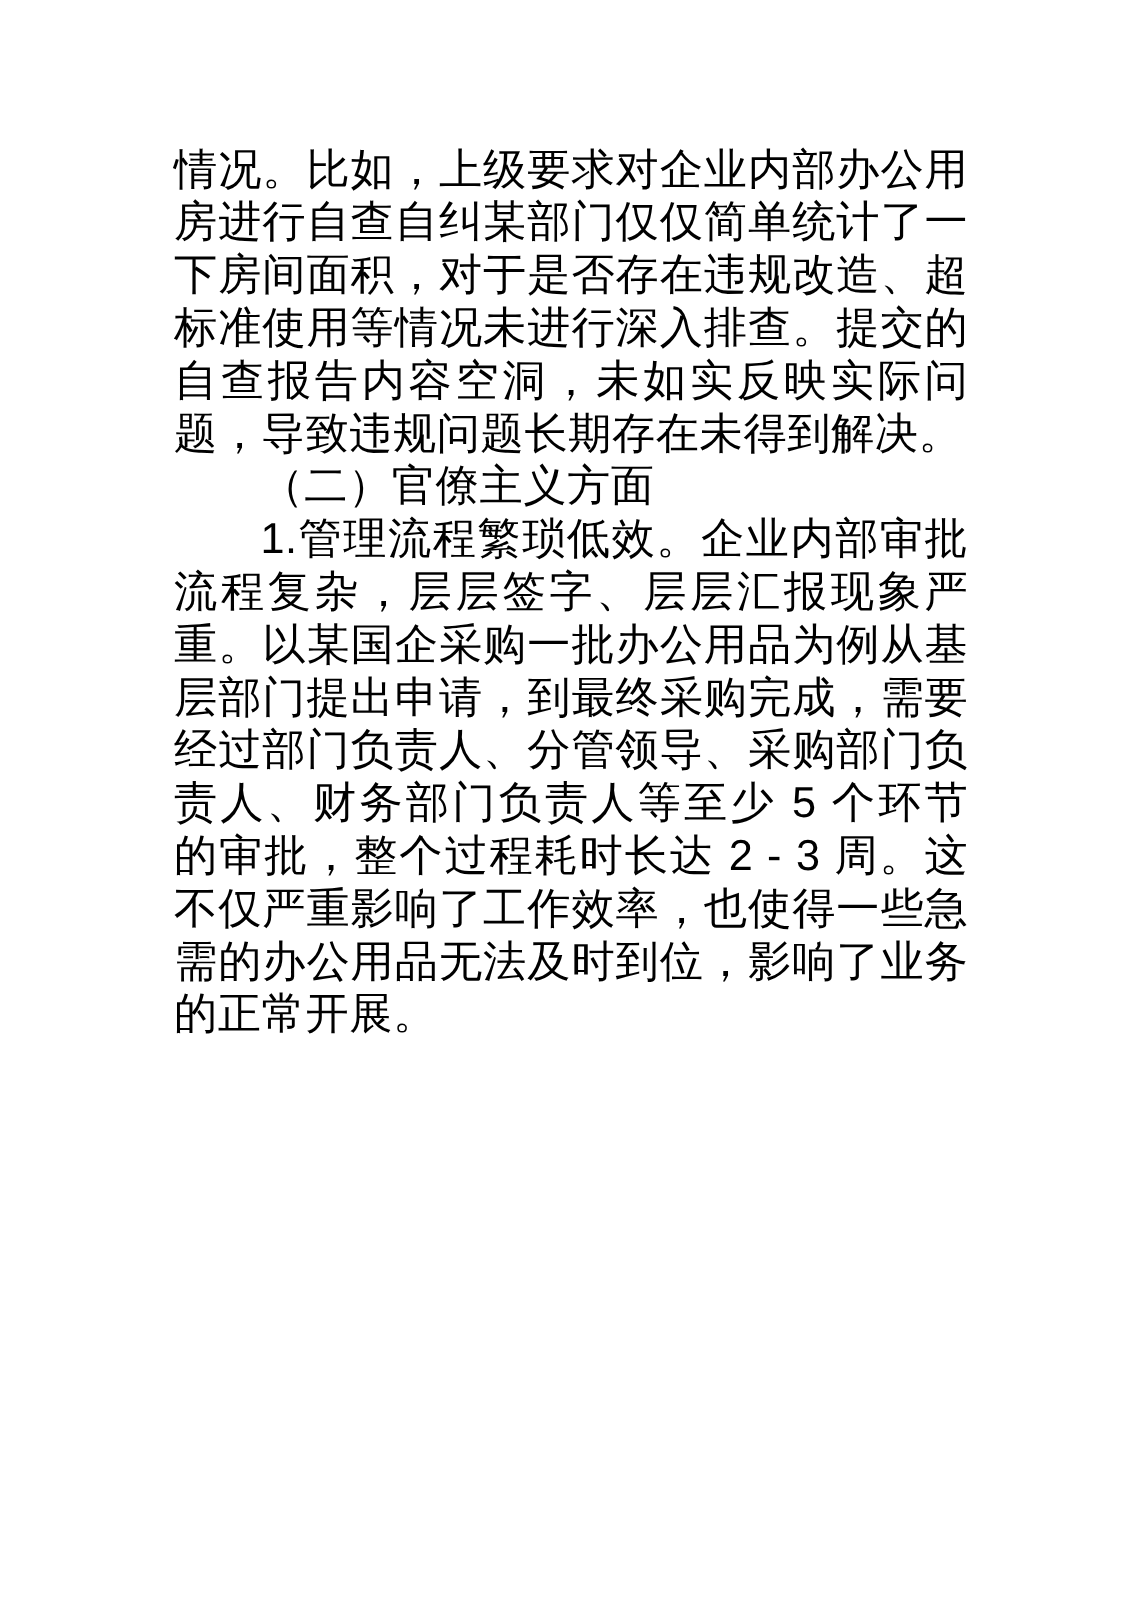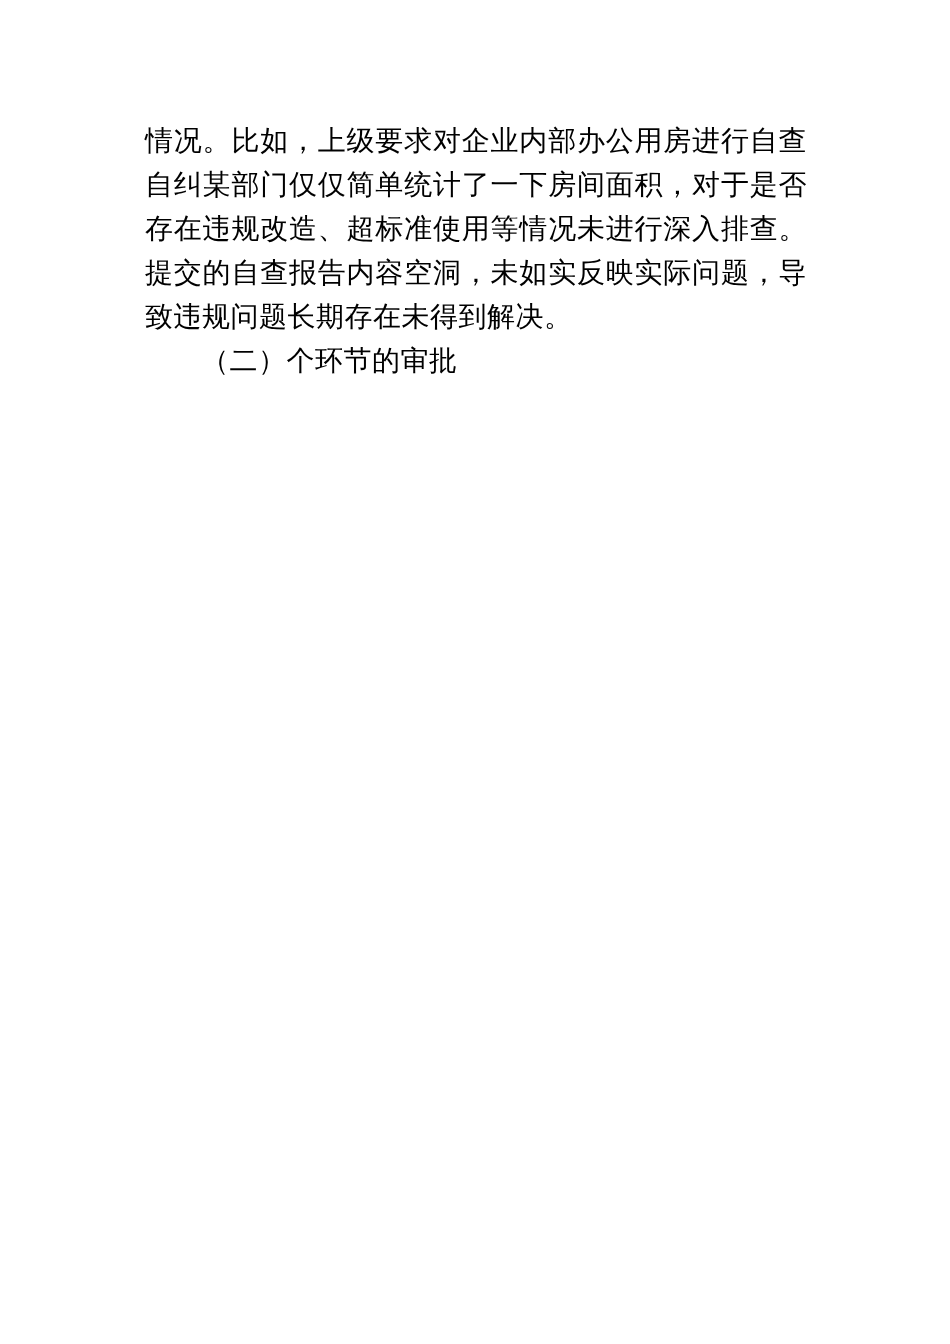--- a/index.html
+++ b/index.html
@@ -13,21 +13,21 @@
     height: 1344px;
     background: #ffffff;
     overflow: hidden;
   }
   .text-block {
     position: absolute;
     left: 145px;
     top: 119px;
     width: 662px;
     font-family: Liberation Sans, sans-serif;
-    font-size: 28px;
+    font-size: 36px;
     line-height: 44px;
     color: #000000;
     letter-spacing: 0.5px;
   }
   .text-block p {
     margin: 0;
     padding: 0;
     text-align: justify;
     text-justify: inter-ideograph;
   }
@@ -38,15 +38,16 @@
   .text-block p.heading {
     text-indent: 2em;
   }
 </style>
 </head>
 <body>
 
 <div class="page">
   <div class="text-block" id="text-block">
       <p class="continuation">情况。比如，上级要求对企业内部办公用房进行自查自纠某部门仅仅简单统计了一下房间面积，对于是否存在违规改造、超标准使用等情况未进行深入排查。提交的自查报告内容空洞，未如实反映实际问题，导致违规问题长期存在未得到解决。</p>
-      <p class="heading">（二）个环节的审批</p>
+      <p class="heading">（二）官僚主义方面</p>
+      <p class="paragraph">1.管理流程繁琐低效。企业内部审批流程复杂，层层签字、层层汇报现象严重。以某国企采购一批办公用品为例从基层部门提出申请，到最终采购完成，需要经过部门负责人、分管领导、采购部门负责人、财务部门负责人等至少 5 个环节的审批，整个过程耗时长达 2 - 3 周。这不仅严重影响了工作效率，也使得一些急需的办公用品无法及时到位，影响了业务的正常开展。</p>
     </div>
 </div>
 
 </body></html>

